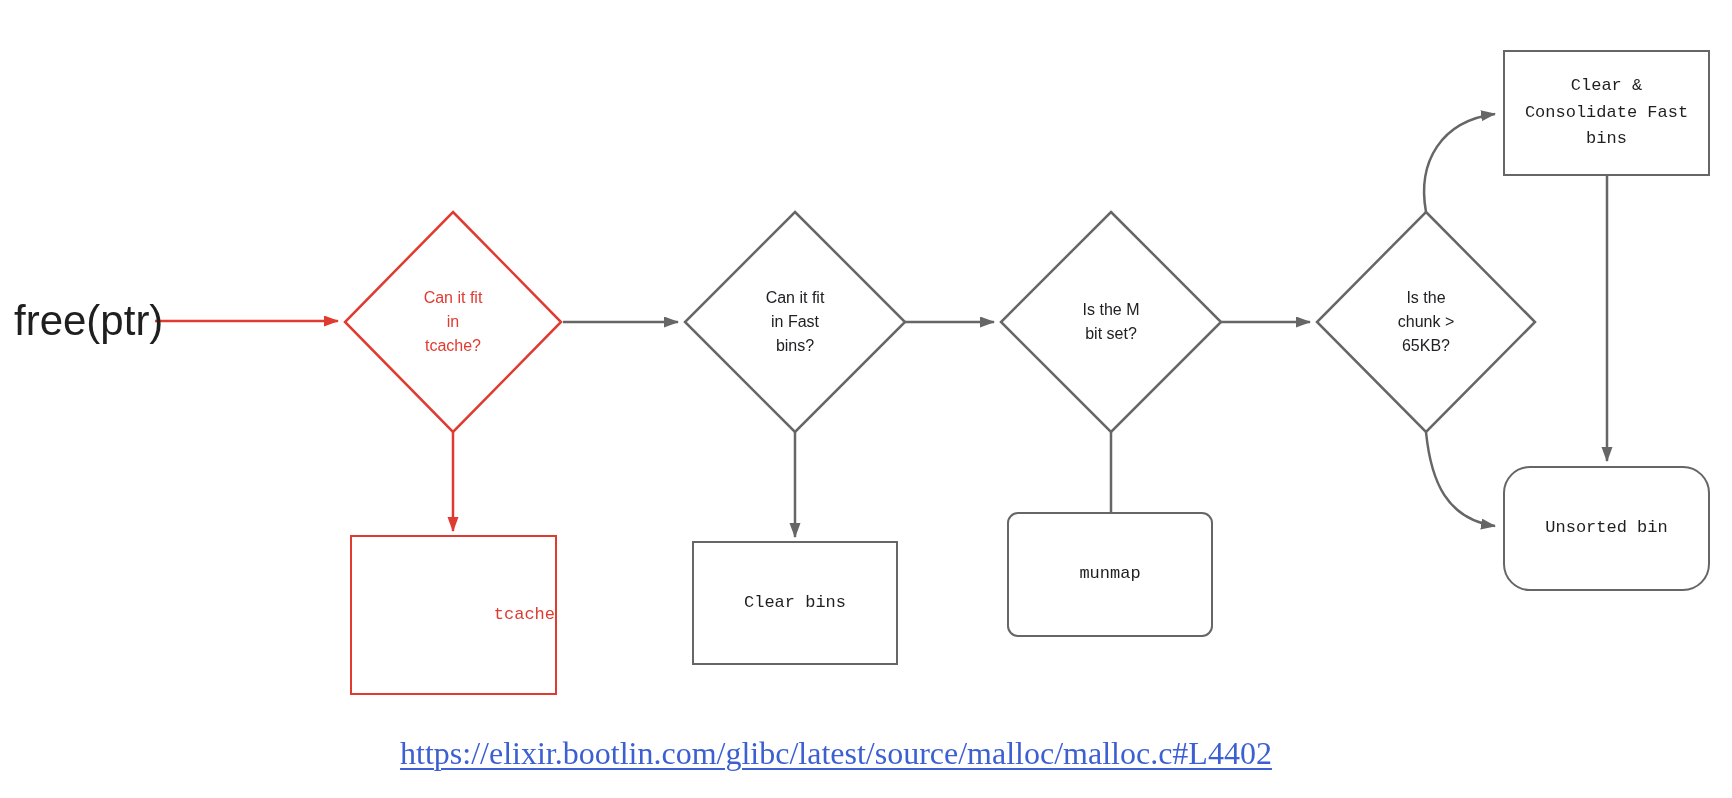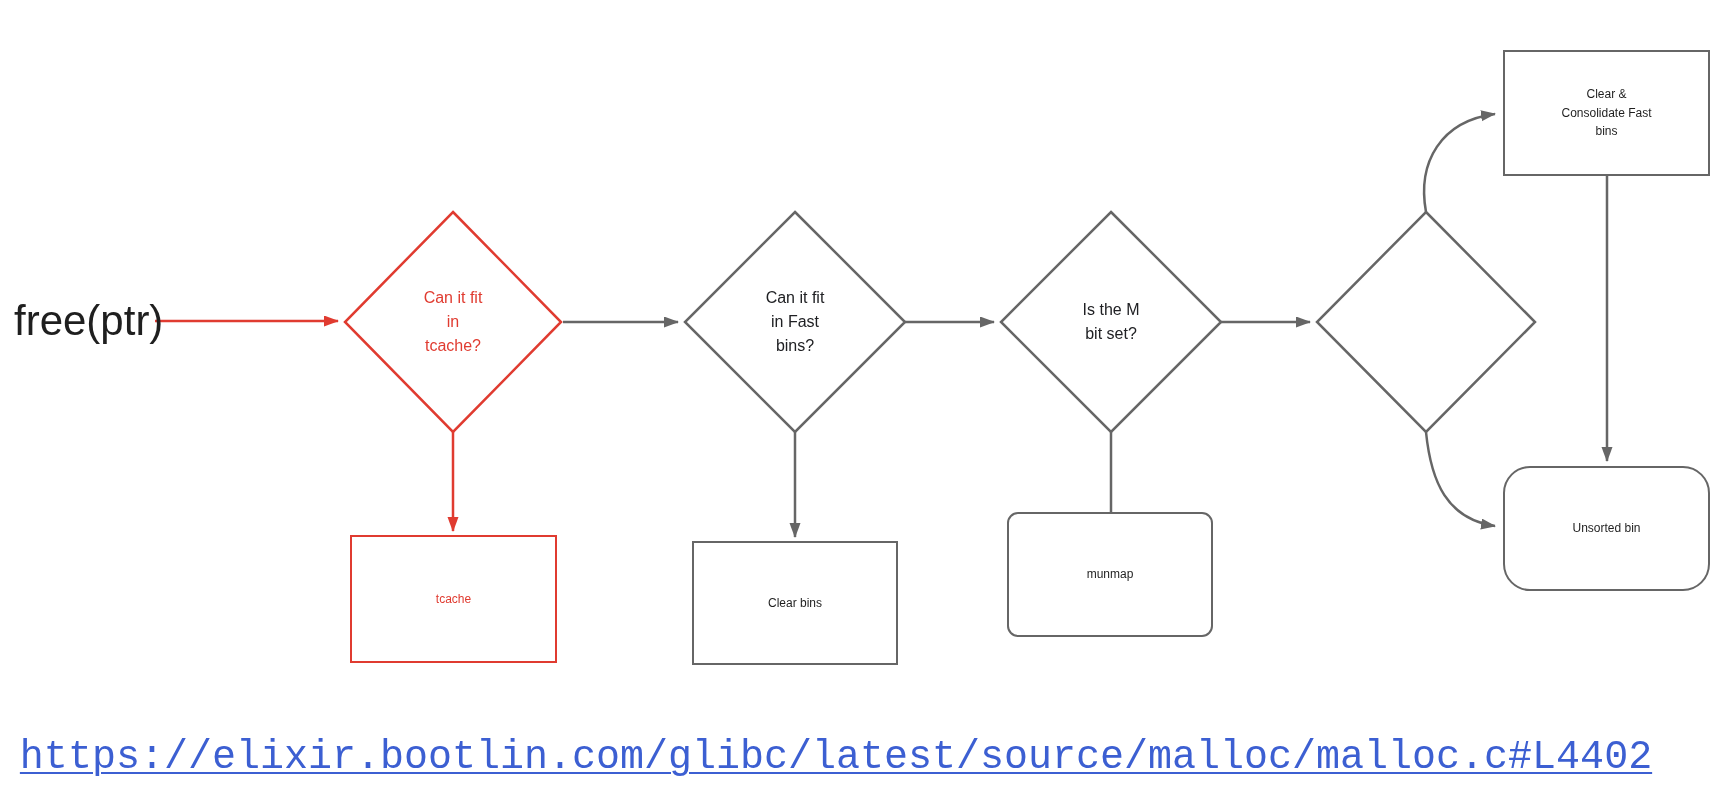--- a/index.html
+++ b/index.html
@@ -42,41 +42,41 @@
   .node-box {
     position: absolute;
     box-sizing: border-box;
     width: 207px; height: 126px;
     border: 2px solid var(--color-gray, #666666);
     background: #ffffff;
     display: flex; align-items: center; justify-content: center;
     text-align: center;
   }
   .node-box .box-label {
-    font-family: Liberation Sans, sans-serif;
-    font-size: 12px;
+    font-family: Liberation Mono, monospace;
+    font-size: 17px;
     line-height: 1.55;
     color: #1f1f1f;
     white-space: pre-line;
   }
   .node-box.red { border-color: var(--color-red, #e03b30); }
   .node-box.red .box-label { color: var(--color-red, #e03b30); }
 
-  .box-tcache   { left: 350px;  top: 535px; height: 128px; }
+  .box-tcache   { left: 350px;  top: 535px; height: 160px; justify-content: flex-end; }
   .box-fastbins { left: 692px;  top: 541px; width: 206px; height: 124px; }
   .box-munmap   { left: 1007px; top: 512px; width: 206px; height: 125px; border-radius: 11px; }
   .box-clear    { left: 1503px; top: 50px;  }
   .box-unsorted { left: 1503px; top: 466px; height: 125px; border-radius: 27px; }
 
   .source-link {
     position: absolute;
     left: 836px; top: 735px;
     transform: translateX(-50%);
-    font-family: Liberation Mono, monospace;
-    font-size: 40px;
+    font-family: Liberation Serif, serif;
+    font-size: 32px;
     color: var(--color-link_blue, #3c5fd2);
     text-decoration: underline;
     text-decoration-thickness: 2px;
     text-underline-offset: 4px;
     white-space: nowrap;
   }
 </style>
 </head>
 <body>
 
@@ -114,20 +114,23 @@
   <div class="start-label">free(ptr)</div>
 
   <div class="diamond-label red" style="left:453px; top:322px;">Can it fit
 in
 tcache?</div>
   <div class="diamond-label" style="left:795px; top:322px;">Can it fit
 in Fast
 bins?</div>
   <div class="diamond-label" style="left:1111px; top:322px;">Is the M
 bit set?</div>
+  <div class="diamond-label" style="left:1426px; top:322px;">Is the
+chunk &gt;
+65KB?</div>
 
   <div class="node-box red box-tcache">
     <span class="box-label">tcache</span>
   </div>
   <div class="node-box box-fastbins">
     <span class="box-label">Clear bins</span>
   </div>
   <div class="node-box box-munmap">
     <span class="box-label">munmap</span>
   </div>

